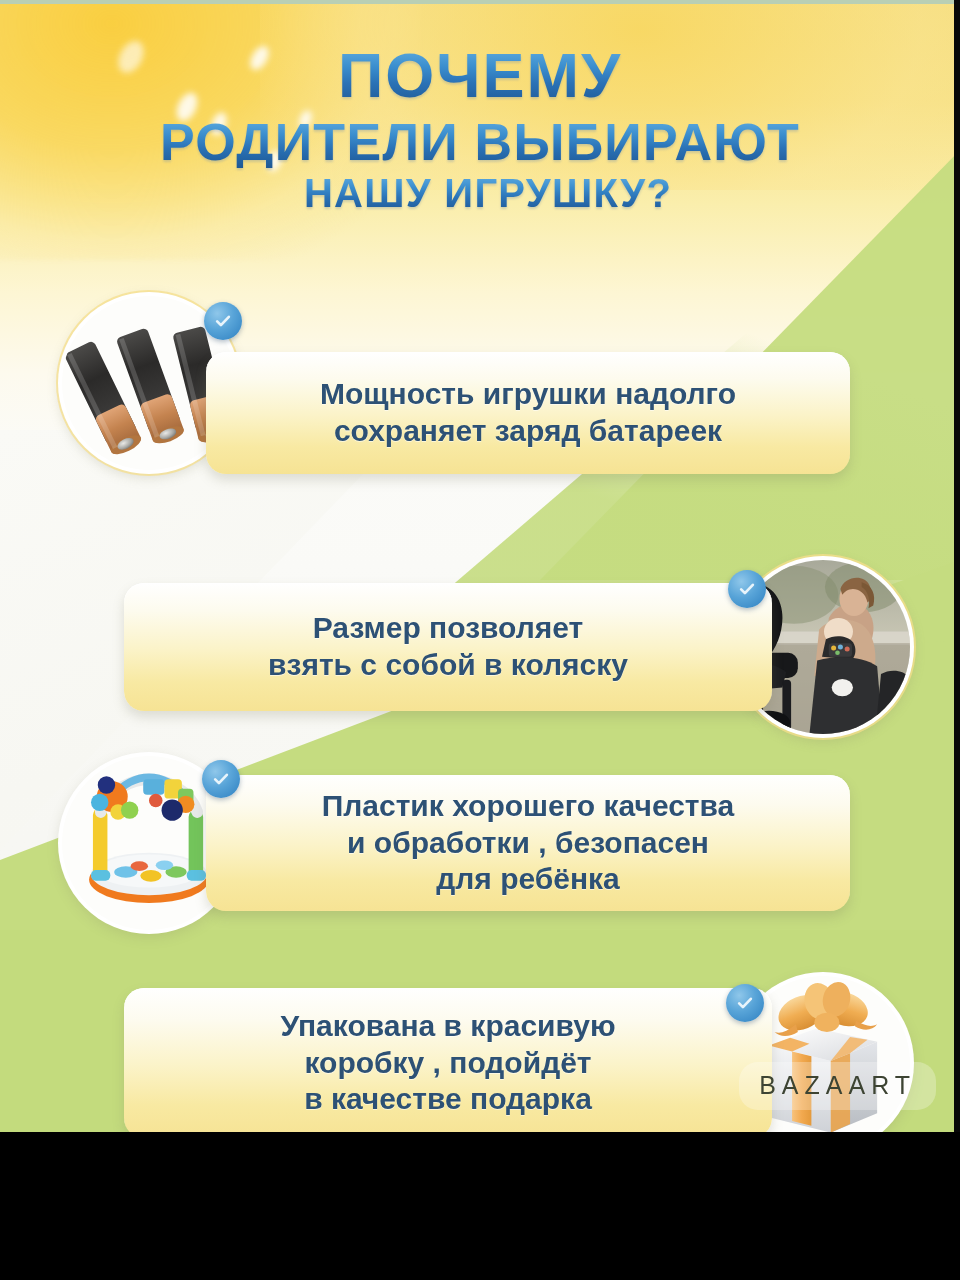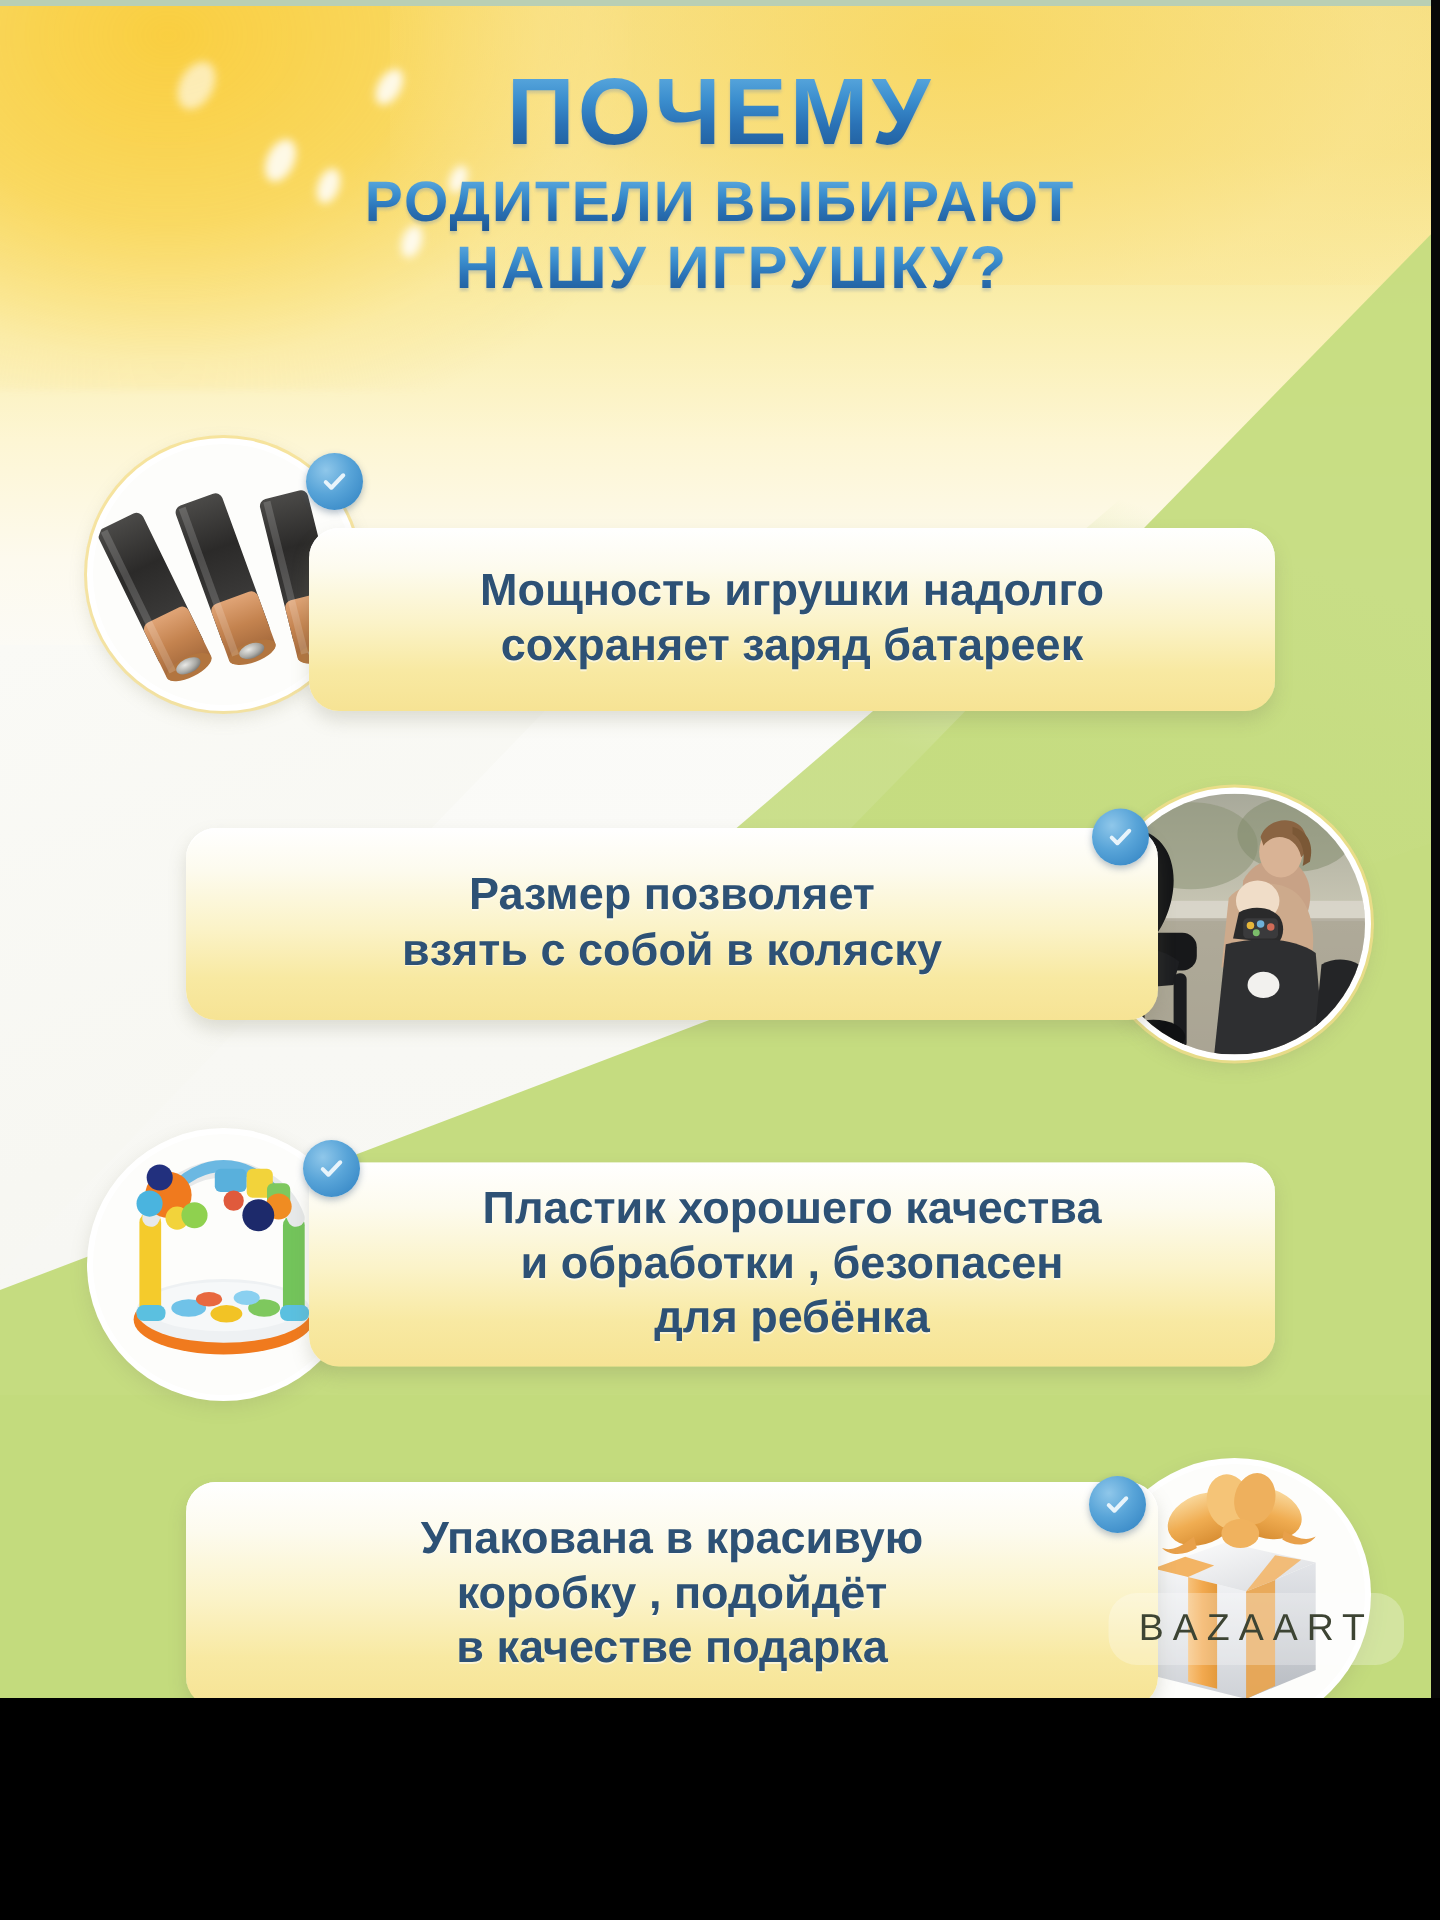--- a/index.html
+++ b/index.html
@@ -97,21 +97,21 @@
     letter-spacing:.5px;
     line-height:1;
     background:linear-gradient(180deg,#64b0e2 0%,#3b8ece 36%,#2a72b6 62%,#1e5894 100%);
     -webkit-background-clip:text;
     background-clip:text;
     color:transparent;
     -webkit-text-fill-color:transparent;
     filter:drop-shadow(0 2px 1px rgba(130,150,170,.35));
   }
   .t1{ font-size:63px; letter-spacing:2px; }
-  .t2{ font-size:38px; margin-top:9px; letter-spacing:1.3px; }
+  .t2{ font-size:52px; margin-top:9px; letter-spacing:1.3px; }
   .t3{ font-size:40px; margin-top:5px; letter-spacing:1.3px;margin-left:16px; }
 
   
   .feature{
     position:absolute;
     display:flex;
     align-items:center;
     z-index:6;
   }
   .feature.right-img{ flex-direction:row-reverse; }
@@ -271,21 +271,21 @@
           <path d="M5 12.5l4.5 4.5L19 7" fill="none" stroke="#e8f4fb" stroke-width="3.2" stroke-linecap="round" stroke-linejoin="round"></path>
         </svg>
       </div>
     </div>
     <div class="card" style="flex:1;height:122px;">
       <div class="card-text">Мощность игрушки надолго
 сохраняет заряд батареек</div>
     </div>
   </div>
 
-  <div class="feature right-img" style="left:124px;top:525px;width:790px;">
+  <div class="feature right-img" style="left:124px;top:556px;width:790px;">
     <div class="bubble" style="margin-left:-40px;">
       <div class="ring"></div>
       <div class="photo">
         <svg class="art" viewBox="0 0 180 180">
           <defs>
             <linearGradient id="sSky" x1="0" y1="0" x2="0" y2="1">
               <stop offset="0" stop-color="#a8a99a"></stop>
                 <stop offset=".45" stop-color="#c8c6b4"></stop>
               <stop offset="1" stop-color="#bcb9a8"></stop>
             </linearGradient>

